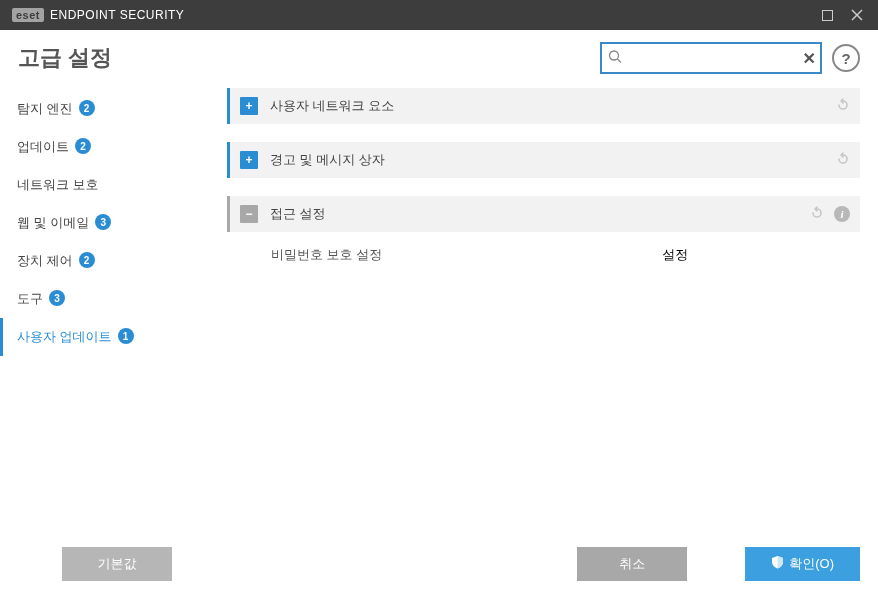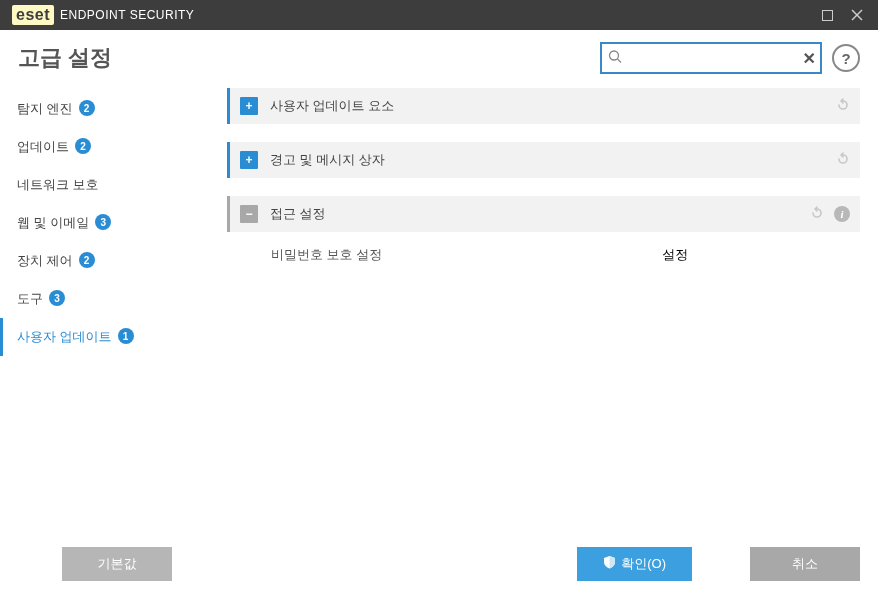--- a/index.html
+++ b/index.html
@@ -1,20 +1,20 @@
 <!DOCTYPE html>
 <html><head>
   <meta charset="utf-8">
   <style>
     * { margin: 0; padding: 0; box-sizing: border-box; }
     body { font-family: "Segoe UI", "Malgun Gothic", sans-serif; font-size: 13px; color: #333; width: 878px; height: 598px; overflow: hidden; background: #fff; }
     
     .titlebar { height: 30px; background: #3d3d3d; display: flex; align-items: center; padding: 0 6px 0 12px; color: #fff; }
     .titlebar-logo { display: flex; align-items: center; gap: 6px; font-size: 12px; letter-spacing: 0.5px; }
-    .logo-badge { background: #fef9c3; color: #3d3d3d; padding: 1px 4px; border-radius: 2px; font-weight: bold; font-size: 16px; }
+    .logo-badge { background: #a3a3a3; color: #3d3d3d; padding: 1px 4px; border-radius: 2px; font-weight: bold; font-size: 11px; }
     .titlebar-text { font-weight: 400; }
     .titlebar-spacer { flex: 1; }
     .titlebar-btn { width: 30px; height: 30px; display: flex; align-items: center; justify-content: center; color: #ccc; cursor: pointer; }
     
     .header-row { display: flex; align-items: center; padding: 12px 18px 10px 18px; gap: 10px; }
     .page-title { font-size: 22px; color: #555; font-weight: 700; flex: 1; }
     .search-box { position: relative; width: 222px; }
     .search-box input { width: 100%; height: 32px; border: 2px solid #3a88c7; padding: 0 28px 0 30px; font-size: 13px; outline: none; }
     .search-icon { position: absolute; left: 8px; top: 50%; transform: translateY(-50%); color: #888; }
     .search-clear { position: absolute; right: 6px; top: 50%; transform: translateY(-50%); color: #555; font-size: 16px; cursor: pointer; font-weight: bold; }
@@ -119,21 +119,21 @@
       <span class="badge">1</span>
     </div>
   </div>
 
   <div class="content">
     <div class="section">
       <div class="section-header">
         <div class="expand-btn">
           <span>+</span>
         </div>
-        <div class="section-title">사용자 업데이트 요소</div>
+        <div class="section-title">사용자 네트워크 요소</div>
         <div class="section-icons">
           <span class="reset-ico">
             <svg width="15" height="15" viewBox="0 0 15 15">
                 <path d="M4 8 A4 4 0 1 0 8 4 L6 4 M6 4 L8 2 M6 4 L8 6" fill="none" stroke="#c7c7c7" stroke-width="1.6" stroke-linecap="round"></path>
               </svg>
           </span>
         </div>
       </div>
     </div>
 
@@ -178,25 +178,25 @@
       </div>
     </div>
   </div>
 </div>
 
 <div class="footer">
   <button class="btn btn-default">
     <span>기본값</span>
   </button>
   <div class="footer-spacer"></div>
+  <button class="btn btn-cancel">
+    <span>취소</span>
+  </button>
   <button class="btn btn-primary">
     <span class="shield-ico">
       <svg width="13" height="14" viewBox="0 0 13 14">
           <path d="M6.5 1 L12 3 V7 C12 10 9.5 12.5 6.5 13.5 C3.5 12.5 1 10 1 7 V3 Z" fill="#fff"></path>
           <path d="M6.5 1 L12 3 V7 C12 10 9.5 12.5 6.5 13.5 V1 Z" fill="#cde7f7"></path>
         </svg>
     </span>
     <span>확인(O)</span>
   </button>
-  <button class="btn btn-cancel">
-    <span>취소</span>
-  </button>
 </div>
 
 </body></html>

